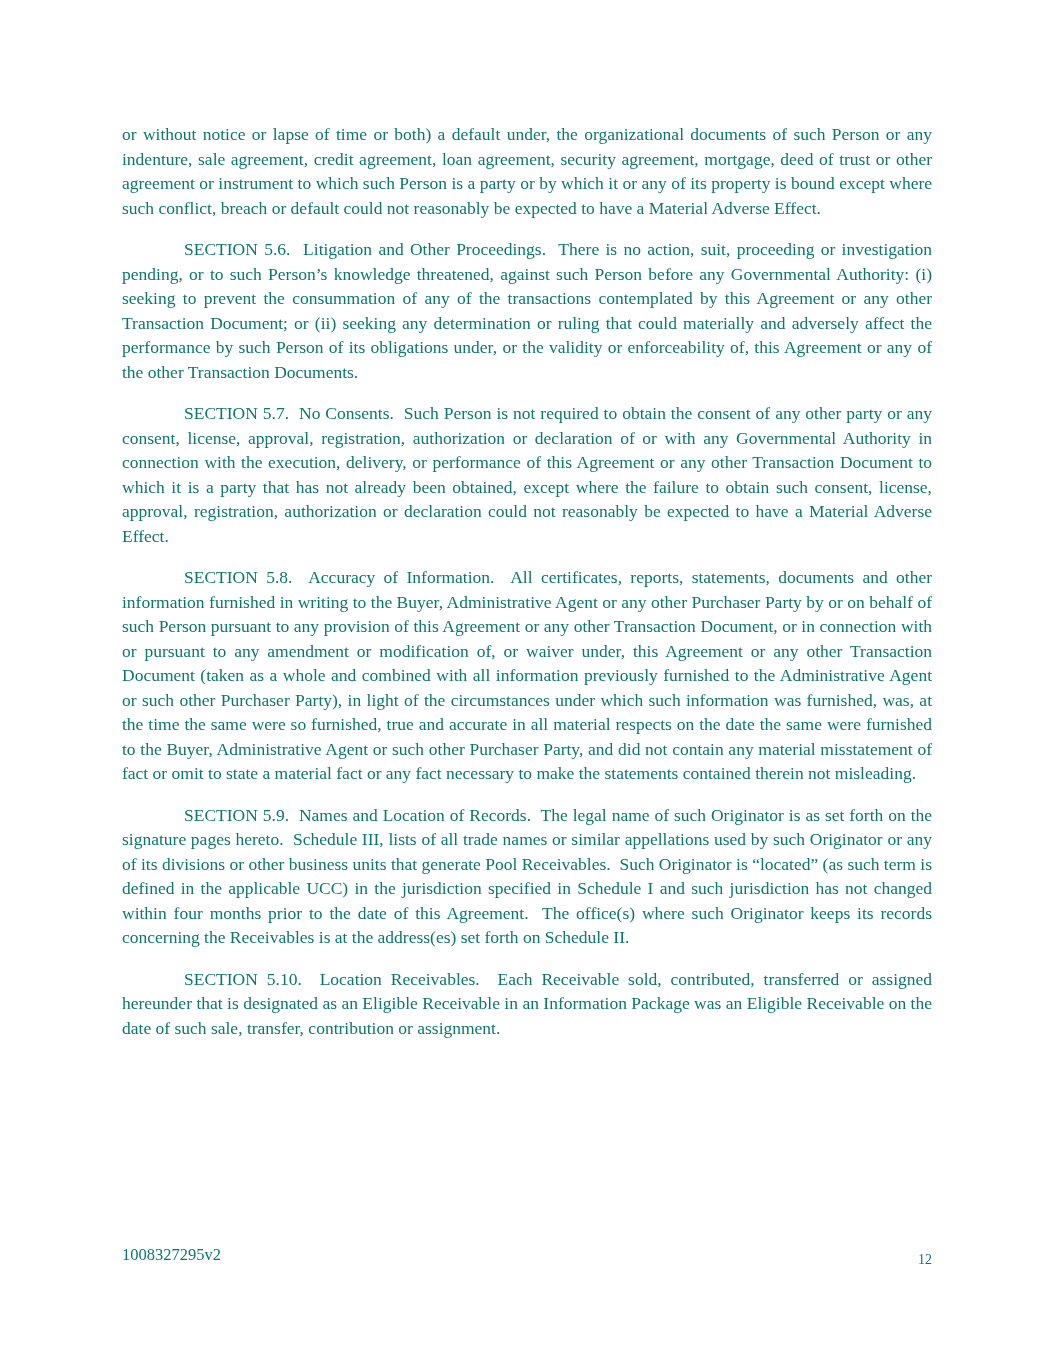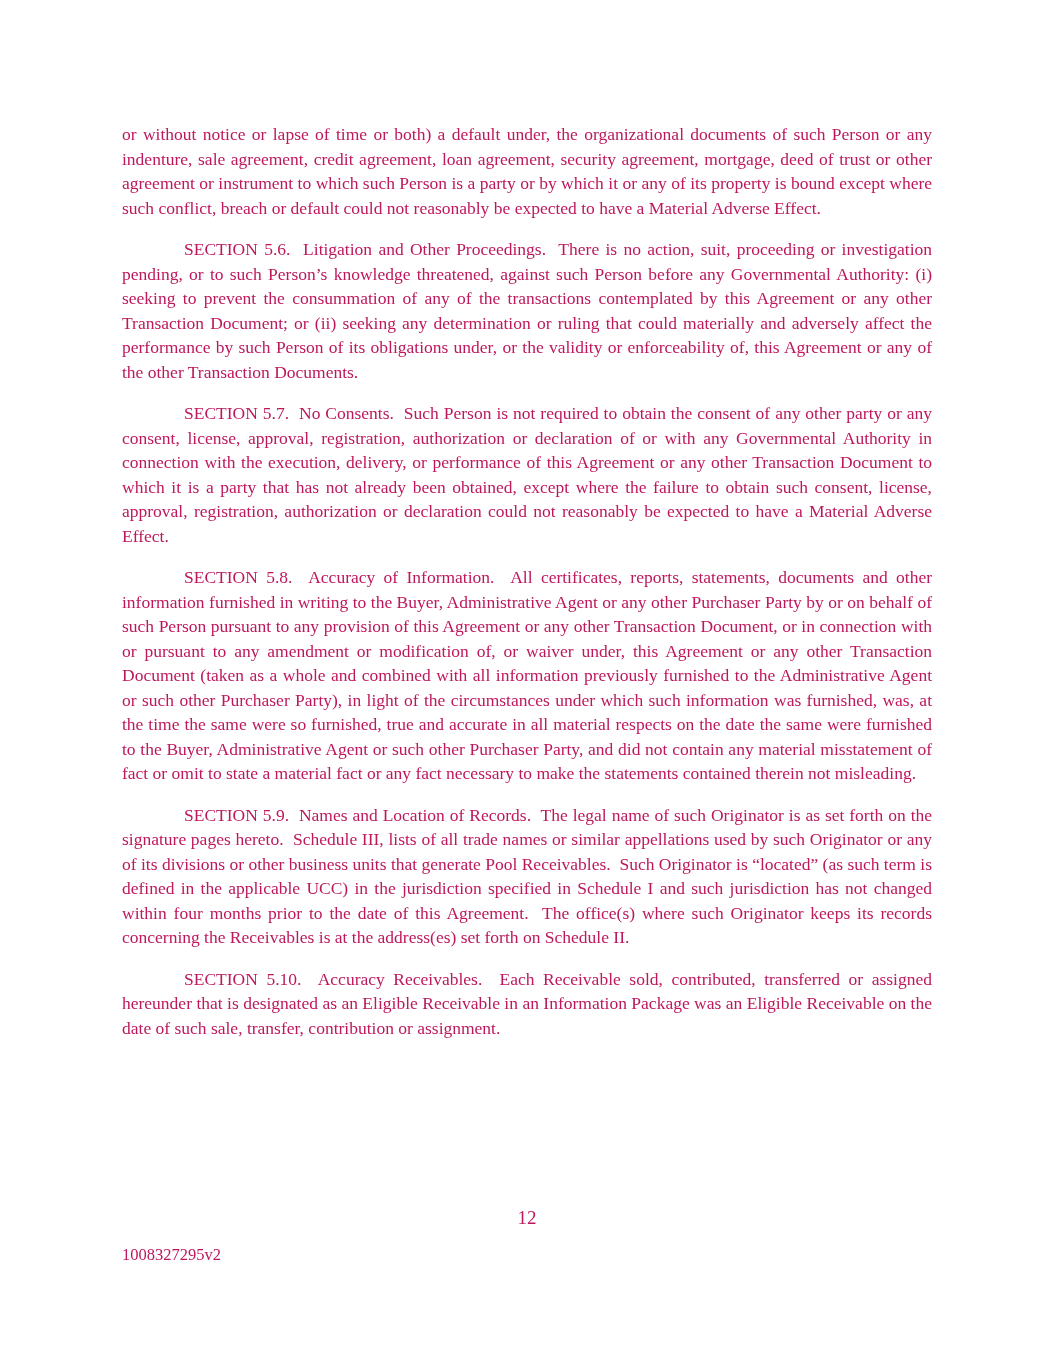--- a/index.html
+++ b/index.html
@@ -1,62 +1,62 @@
 <!DOCTYPE html>
 <html><head>
 <meta charset="utf-8">
 <style>
   html, body { margin: 0; padding: 0; background: #ffffff; }
   .page {
     position: relative;
     width: 1055px;
     height: 1365px;
     background: #ffffff;
-    color: #be185d;
+    color: #0f766e;
     font-family: "Liberation Serif", serif;
     overflow: hidden;
   }
   .content {
     position: absolute;
     left: 122px;
     top: 122px;
     width: 810px;
   }
   .content p {
     margin: 0 0 17px 0;
     font-size: 17.5px;
     line-height: 24.5px;
     text-align: justify;
   }
   .content p.indent { text-indent: 62px; }
   .u { }
   .footer-page {
     position: absolute;
     left: 122px;
-    top: 1207px;
+    top: 1249px;
     width: 810px;
-    text-align: center;
-    font-size: 19px;
+    text-align: right;
+    font-size: 14px;
     line-height: 22px;
   }
   .doc-id {
     position: absolute;
     left: 122px;
     top: 1244px;
     font-size: 16.5px;
     line-height: 22px;
   }
 </style>
 </head>
 <body>
 
 <div class="page">
   <div class="content" id="doc-body">
       <p><span>or without notice or lapse of time or both) a default under, the organizational documents of such Person or any indenture, sale agreement, credit agreement, loan agreement, security agreement, mortgage, deed of trust or other agreement or instrument to which such Person is a party or by which it or any of its property is bound except where such conflict, breach or default could not reasonably be expected to have a Material Adverse Effect.</span></p>
       <p class="indent"><span>SECTION 5.6.&nbsp; </span><span class="u">Litigation and Other Proceedings</span><span>.&nbsp; There is no action, suit, proceeding or investigation pending, or to such Person’s knowledge threatened, against such Person before any Governmental Authority: (i) seeking to prevent the consummation of any of the transactions contemplated by this Agreement or any other Transaction Document; or (ii) seeking any determination or ruling that could materially and adversely affect the performance by such Person of its obligations under, or the validity or enforceability of, this Agreement or any of the other Transaction Documents.</span></p>
       <p class="indent"><span>SECTION 5.7.&nbsp; </span><span class="u">No Consents</span><span>.&nbsp; Such Person is not required to obtain the consent of any other party or any consent, license, approval, registration, authorization or declaration of or with any Governmental Authority in connection with the execution, delivery, or performance of this Agreement or any other Transaction Document to which it is a party that has not already been obtained, except where the failure to obtain such consent, license, approval, registration, authorization or declaration could not reasonably be expected to have a Material Adverse Effect.</span></p>
       <p class="indent"><span>SECTION 5.8.&nbsp; </span><span class="u">Accuracy of Information</span><span>.&nbsp; All certificates, reports, statements, documents and other information furnished in writing to the Buyer, Administrative Agent or any other Purchaser Party by or on behalf of such Person pursuant to any provision of this Agreement or any other Transaction Document, or in connection with or pursuant to any amendment or modification of, or waiver under, this Agreement or any other Transaction Document (taken as a whole and combined with all information previously furnished to the Administrative Agent or such other Purchaser Party), in light of the circumstances under which such information was furnished, was, at the time the same were so furnished, true and accurate in all material respects on the date the same were furnished to the Buyer, Administrative Agent or such other Purchaser Party, and did not contain any material misstatement of fact or omit to state a material fact or any fact necessary to make the statements contained therein not misleading.</span></p>
       <p class="indent"><span>SECTION 5.9.&nbsp; </span><span class="u">Names and Location of Records</span><span>.&nbsp; The legal name of such Originator is as set forth on the signature pages hereto.&nbsp; </span><span class="u">Schedule III</span><span>, lists of all trade names or similar appellations used by such Originator or any of its divisions or other business units that generate Pool Receivables.&nbsp; Such Originator is “located” (as such term is defined in the applicable UCC) in the jurisdiction specified in </span><span class="u">Schedule I</span><span> and such jurisdiction has not changed within four months prior to the date of this Agreement.&nbsp; The office(s) where such Originator keeps its records concerning the Receivables is at the address(es) set forth on </span><span class="u">Schedule II</span><span>.</span></p>
-      <p class="indent"><span>SECTION 5.10.&nbsp; </span><span class="u">Accuracy Receivables</span><span>.&nbsp; Each Receivable sold, contributed, transferred or assigned hereunder that is designated as an Eligible Receivable in an Information Package was an Eligible Receivable on the date of such sale, transfer, contribution or assignment.</span></p>
+      <p class="indent"><span>SECTION 5.10.&nbsp; </span><span class="u">Location Receivables</span><span>.&nbsp; Each Receivable sold, contributed, transferred or assigned hereunder that is designated as an Eligible Receivable in an Information Package was an Eligible Receivable on the date of such sale, transfer, contribution or assignment.</span></p>
     </div>
   <div class="footer-page">12</div>
   <div class="doc-id">1008327295v2</div>
 </div>
 
 </body></html>

